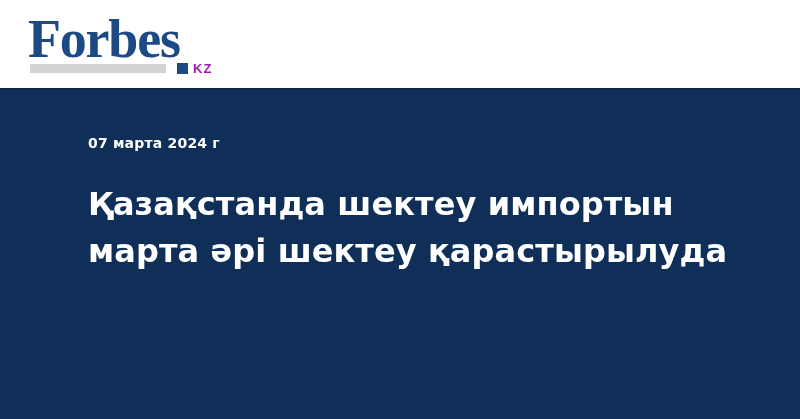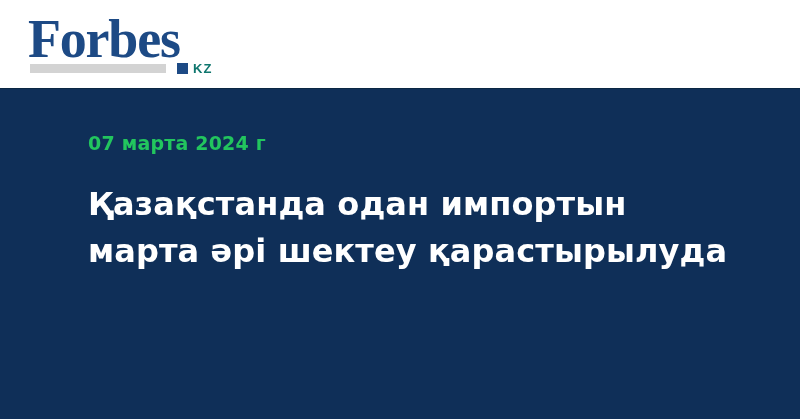--- a/index.html
+++ b/index.html
@@ -74,45 +74,45 @@
 
   .brand-kz-text {
     position: absolute;
     left: 165px;
     top: 50px;
     font-family: "Liberation Sans", "DejaVu Sans", sans-serif;
     font-weight: bold;
     font-size: 13px;
     line-height: 13px;
     letter-spacing: 1px;
-    color: #0f766e;
+    color: #a21caf;
   }
 
   
   .hero-panel {
     position: absolute;
     left: 0;
     top: 88px;
     width: 800px;
     height: 331px;
     background: #0f2f58;
     border-top: 1px solid #0b2744;
     box-sizing: border-box;
   }
 
   .hero-date {
     position: absolute;
     left: 88px;
     top: 43px;
     font-family: "DejaVu Sans", "Liberation Sans", sans-serif;
     font-weight: bold;
-    font-size: 19px;
+    font-size: 14px;
     line-height: 22px;
     letter-spacing: 0.2px;
-    color: #22c55e;
+    color: #ffffff;
     white-space: nowrap;
   }
 
   .hero-title {
     position: absolute;
     left: 88px;
     top: 92px;
     width: 660px;
     margin: 0;
     font-family: "DejaVu Sans", "Liberation Sans", sans-serif;
@@ -139,19 +139,19 @@
       <span class="brand-kz-square"></span>
       <span class="brand-kz-text">KZ</span>
     </div>
   </header>
 
   <section class="hero-panel">
 
     <div class="hero-date">07 марта 2024 г</div>
 
     <h1 class="hero-title">
-      <span class="tline">Қазақстанда одан импортын</span>
+      <span class="tline">Қазақстанда шектеу импортын</span>
       <span class="tline">марта әрі шектеу қарастырылуда</span>
     </h1>
 
   </section>
 
 </div>
 
 </body></html>

